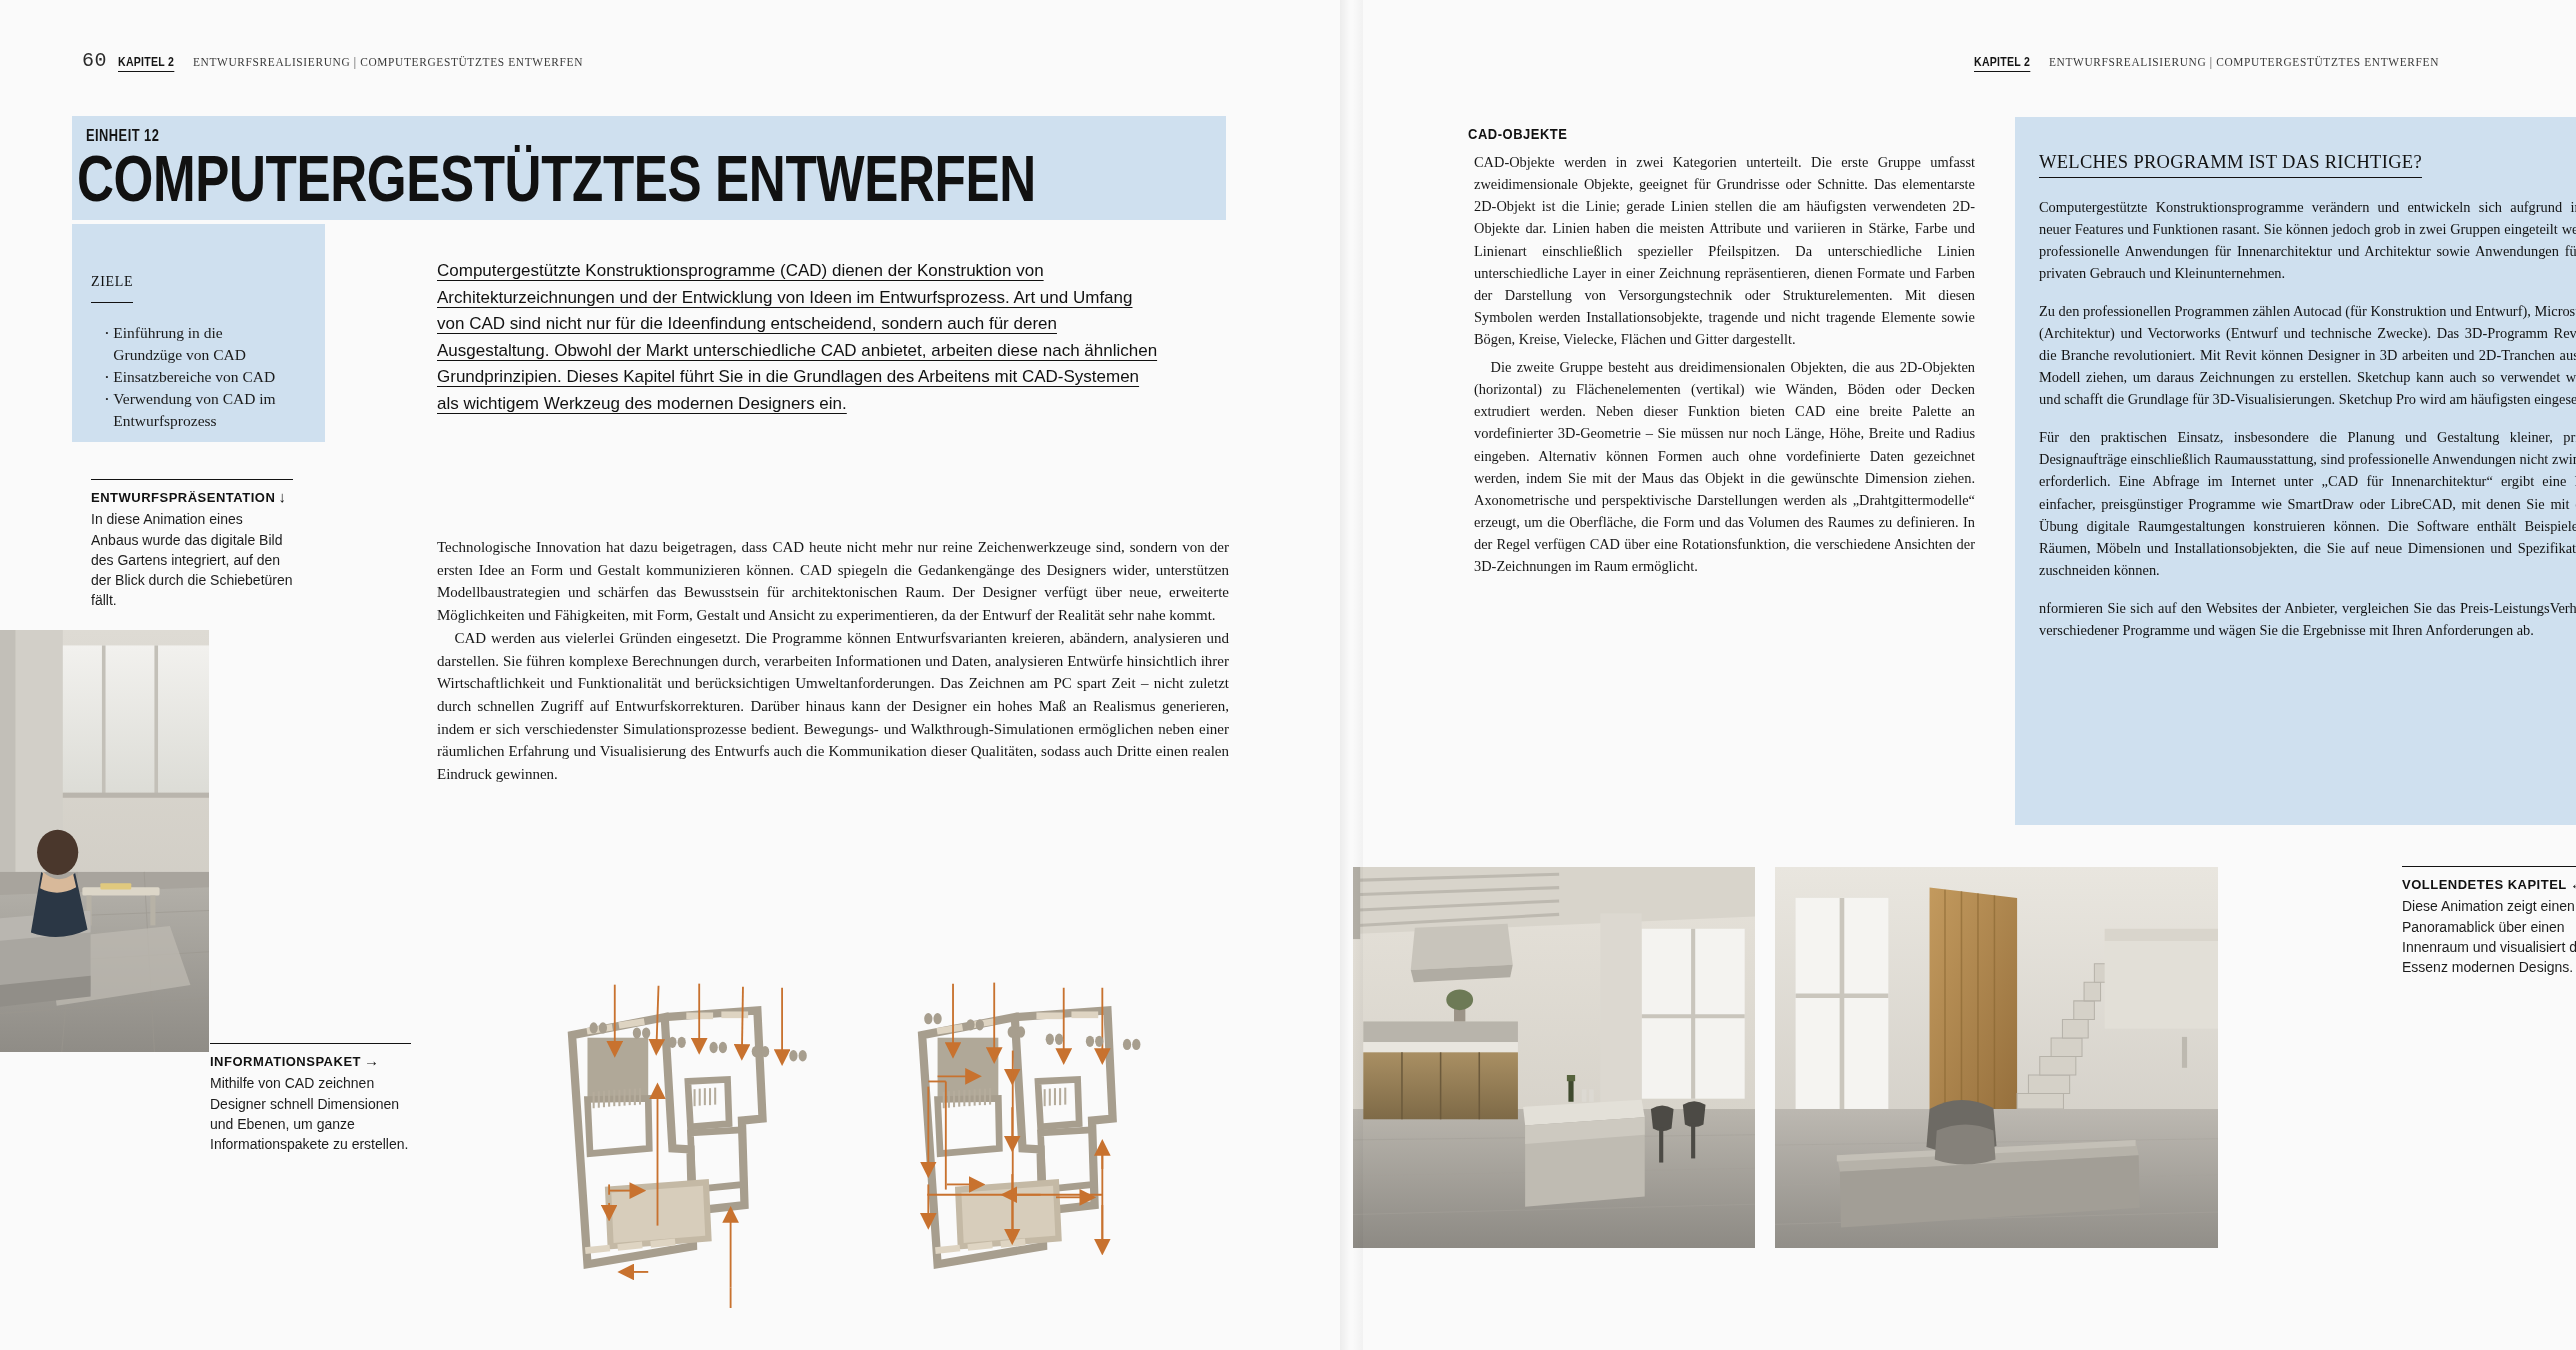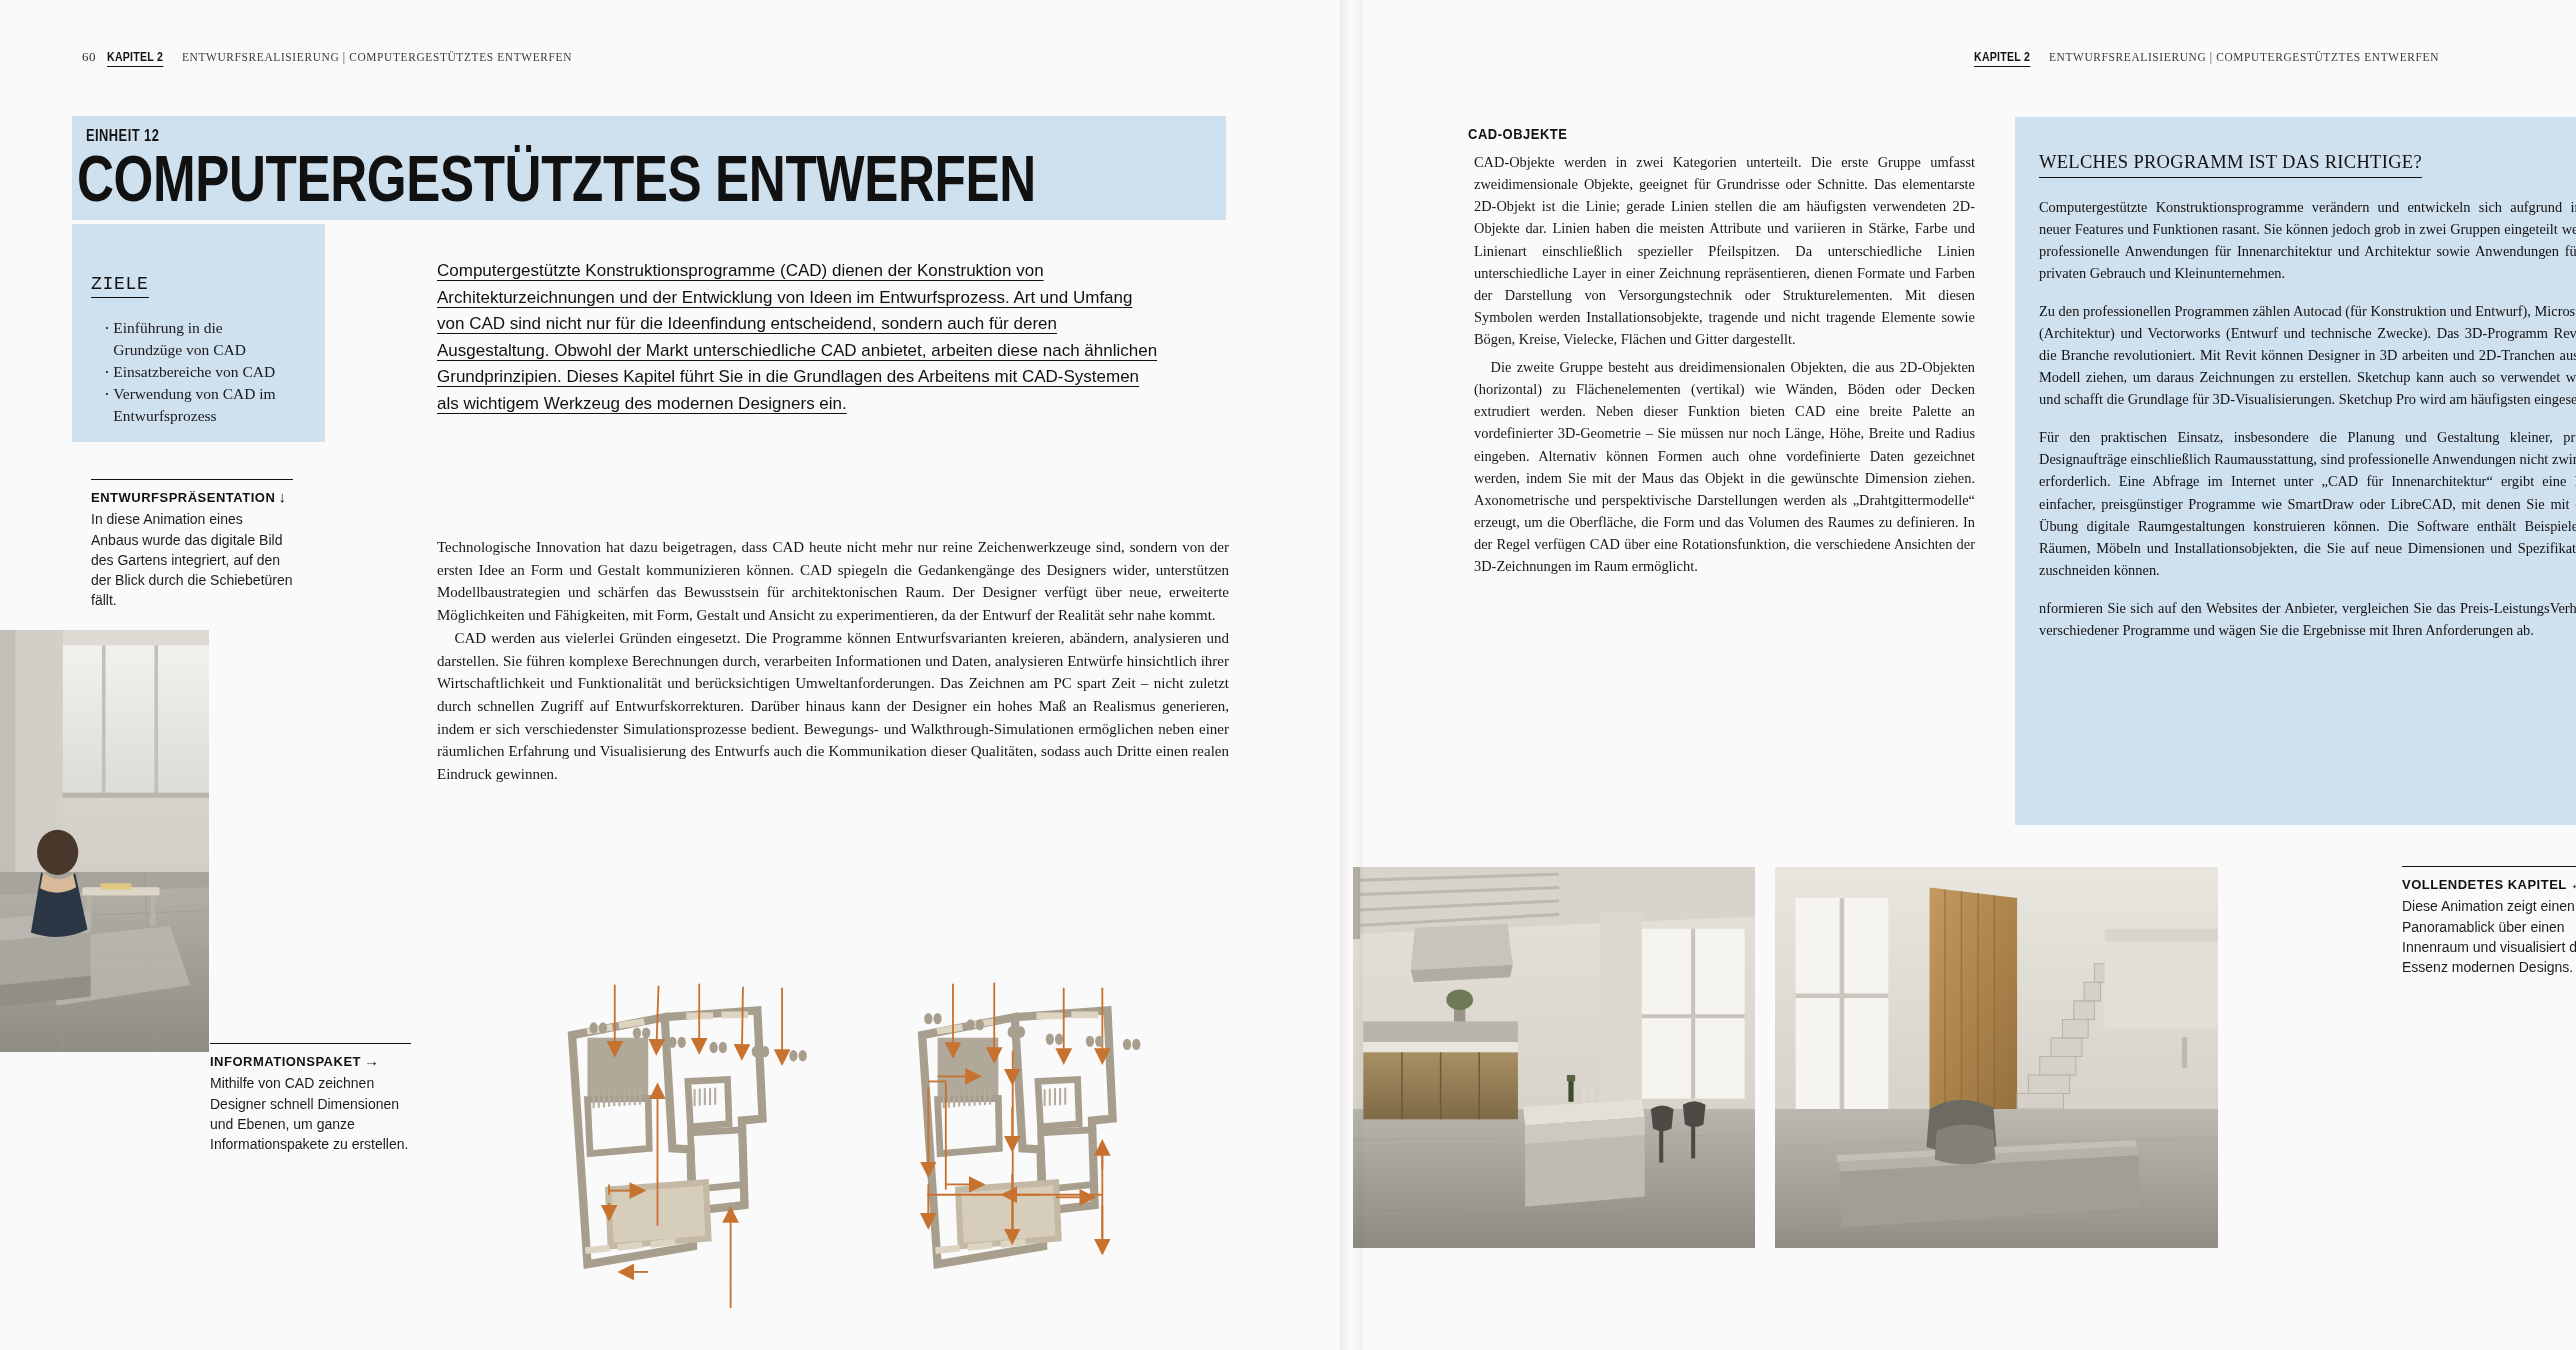--- a/index.html
+++ b/index.html
@@ -41,22 +41,22 @@
   
   .runhead {
     position: absolute;
     top: 49px;
     display: flex;
     align-items: baseline;
     gap: 11.3px;
     white-space: nowrap;
   }
   .folio {
-    font-family: Liberation Serif, serif;
-    font-size: 13px;
+    font-family: Liberation Mono, monospace;
+    font-size: 20px;
     color: #2a2a2a;
     letter-spacing: 0.5px;
   }
   .runhead .chapter {
     font-family: "Liberation Sans", sans-serif;
     font-weight: 700;
     font-size: 12px;
     letter-spacing: 0.3px;
     color: #141414;
     border-bottom: 1.5px solid #141414;
@@ -118,27 +118,27 @@
     height: 218px;
     background: #cfe0ef;
   }
   .ziele-inner {
     position: absolute;
     left: 91px;
     top: 274px;
     width: 216px;
   }
   .ziele-head {
-    font-family: Liberation Mono, monospace;
-    font-size: 18px;
+    font-family: Liberation Serif, serif;
+    font-size: 14px;
     letter-spacing: 0.7px;
     color: #111;
     border-bottom: 1.5px solid #111;
     display: inline-block;
-    padding-bottom: 3px;
+    padding-bottom: 12px;
     margin-bottom: 7.2px;
   }
   .ziele-list {
     font-family: "Liberation Serif", serif;
     font-size: 15.5px;
     line-height: 1.38;
     color: #1a1a1a;
   }
   .ziele-list li {
     list-style: none;

